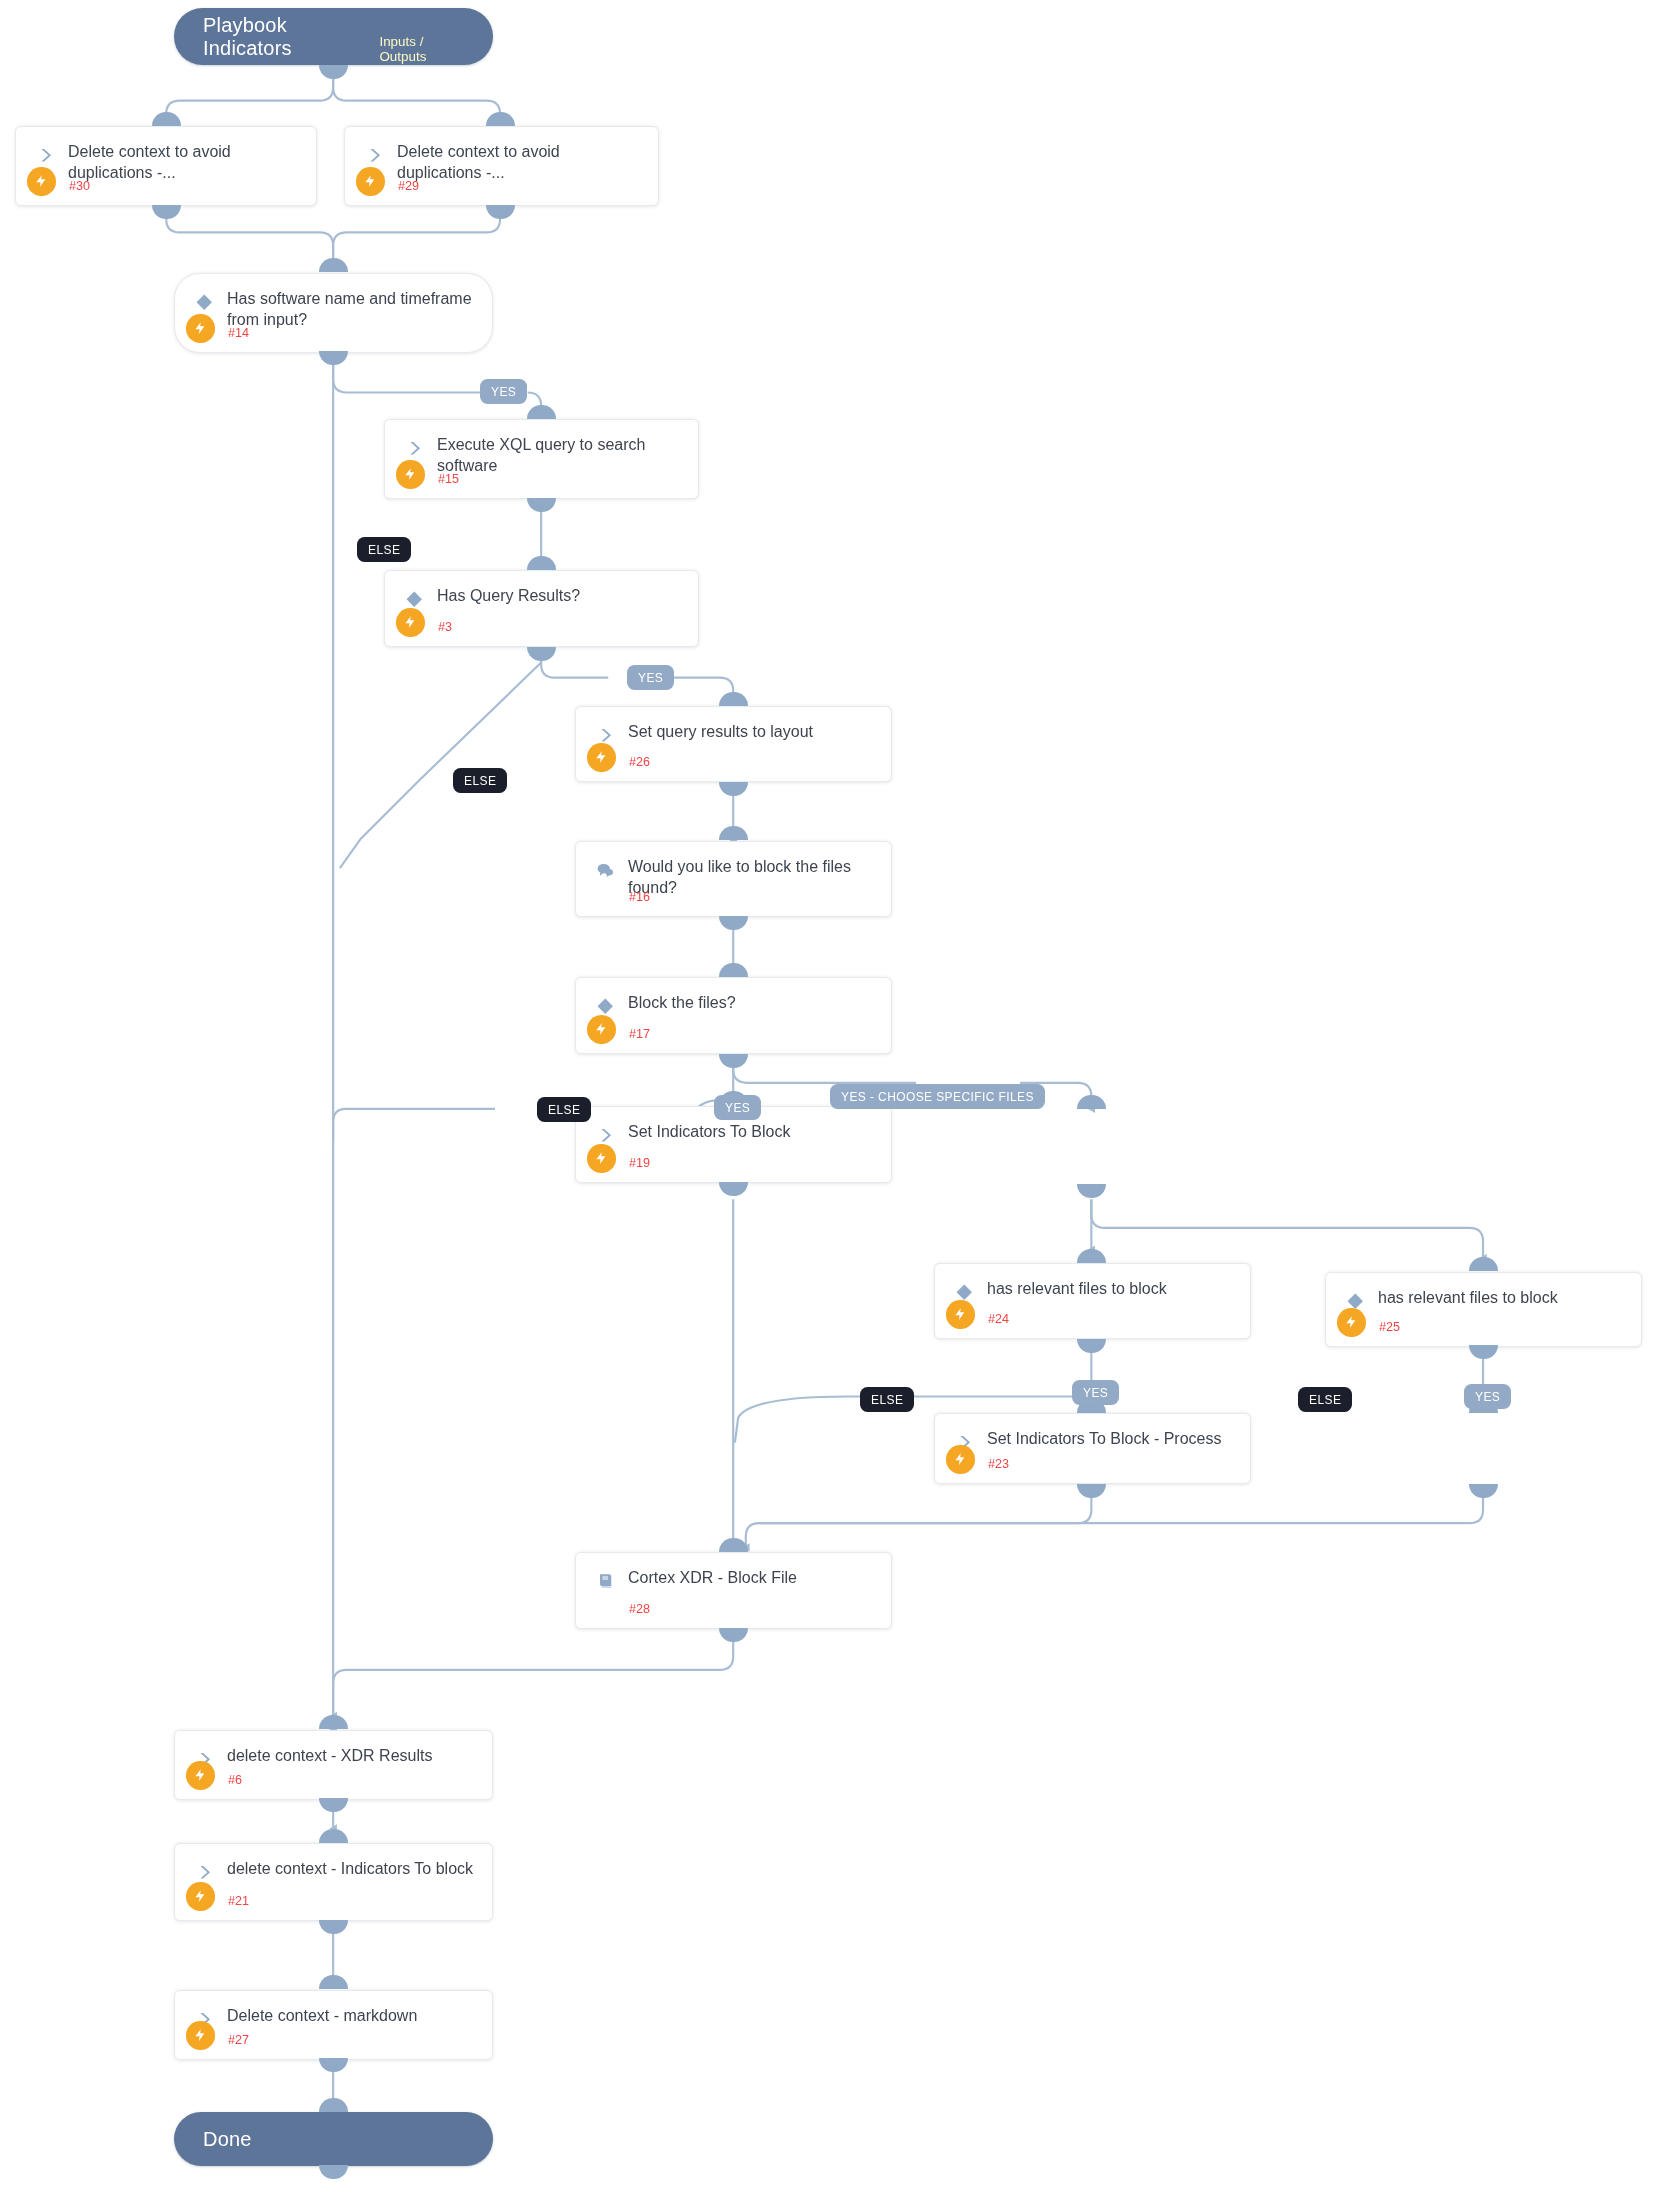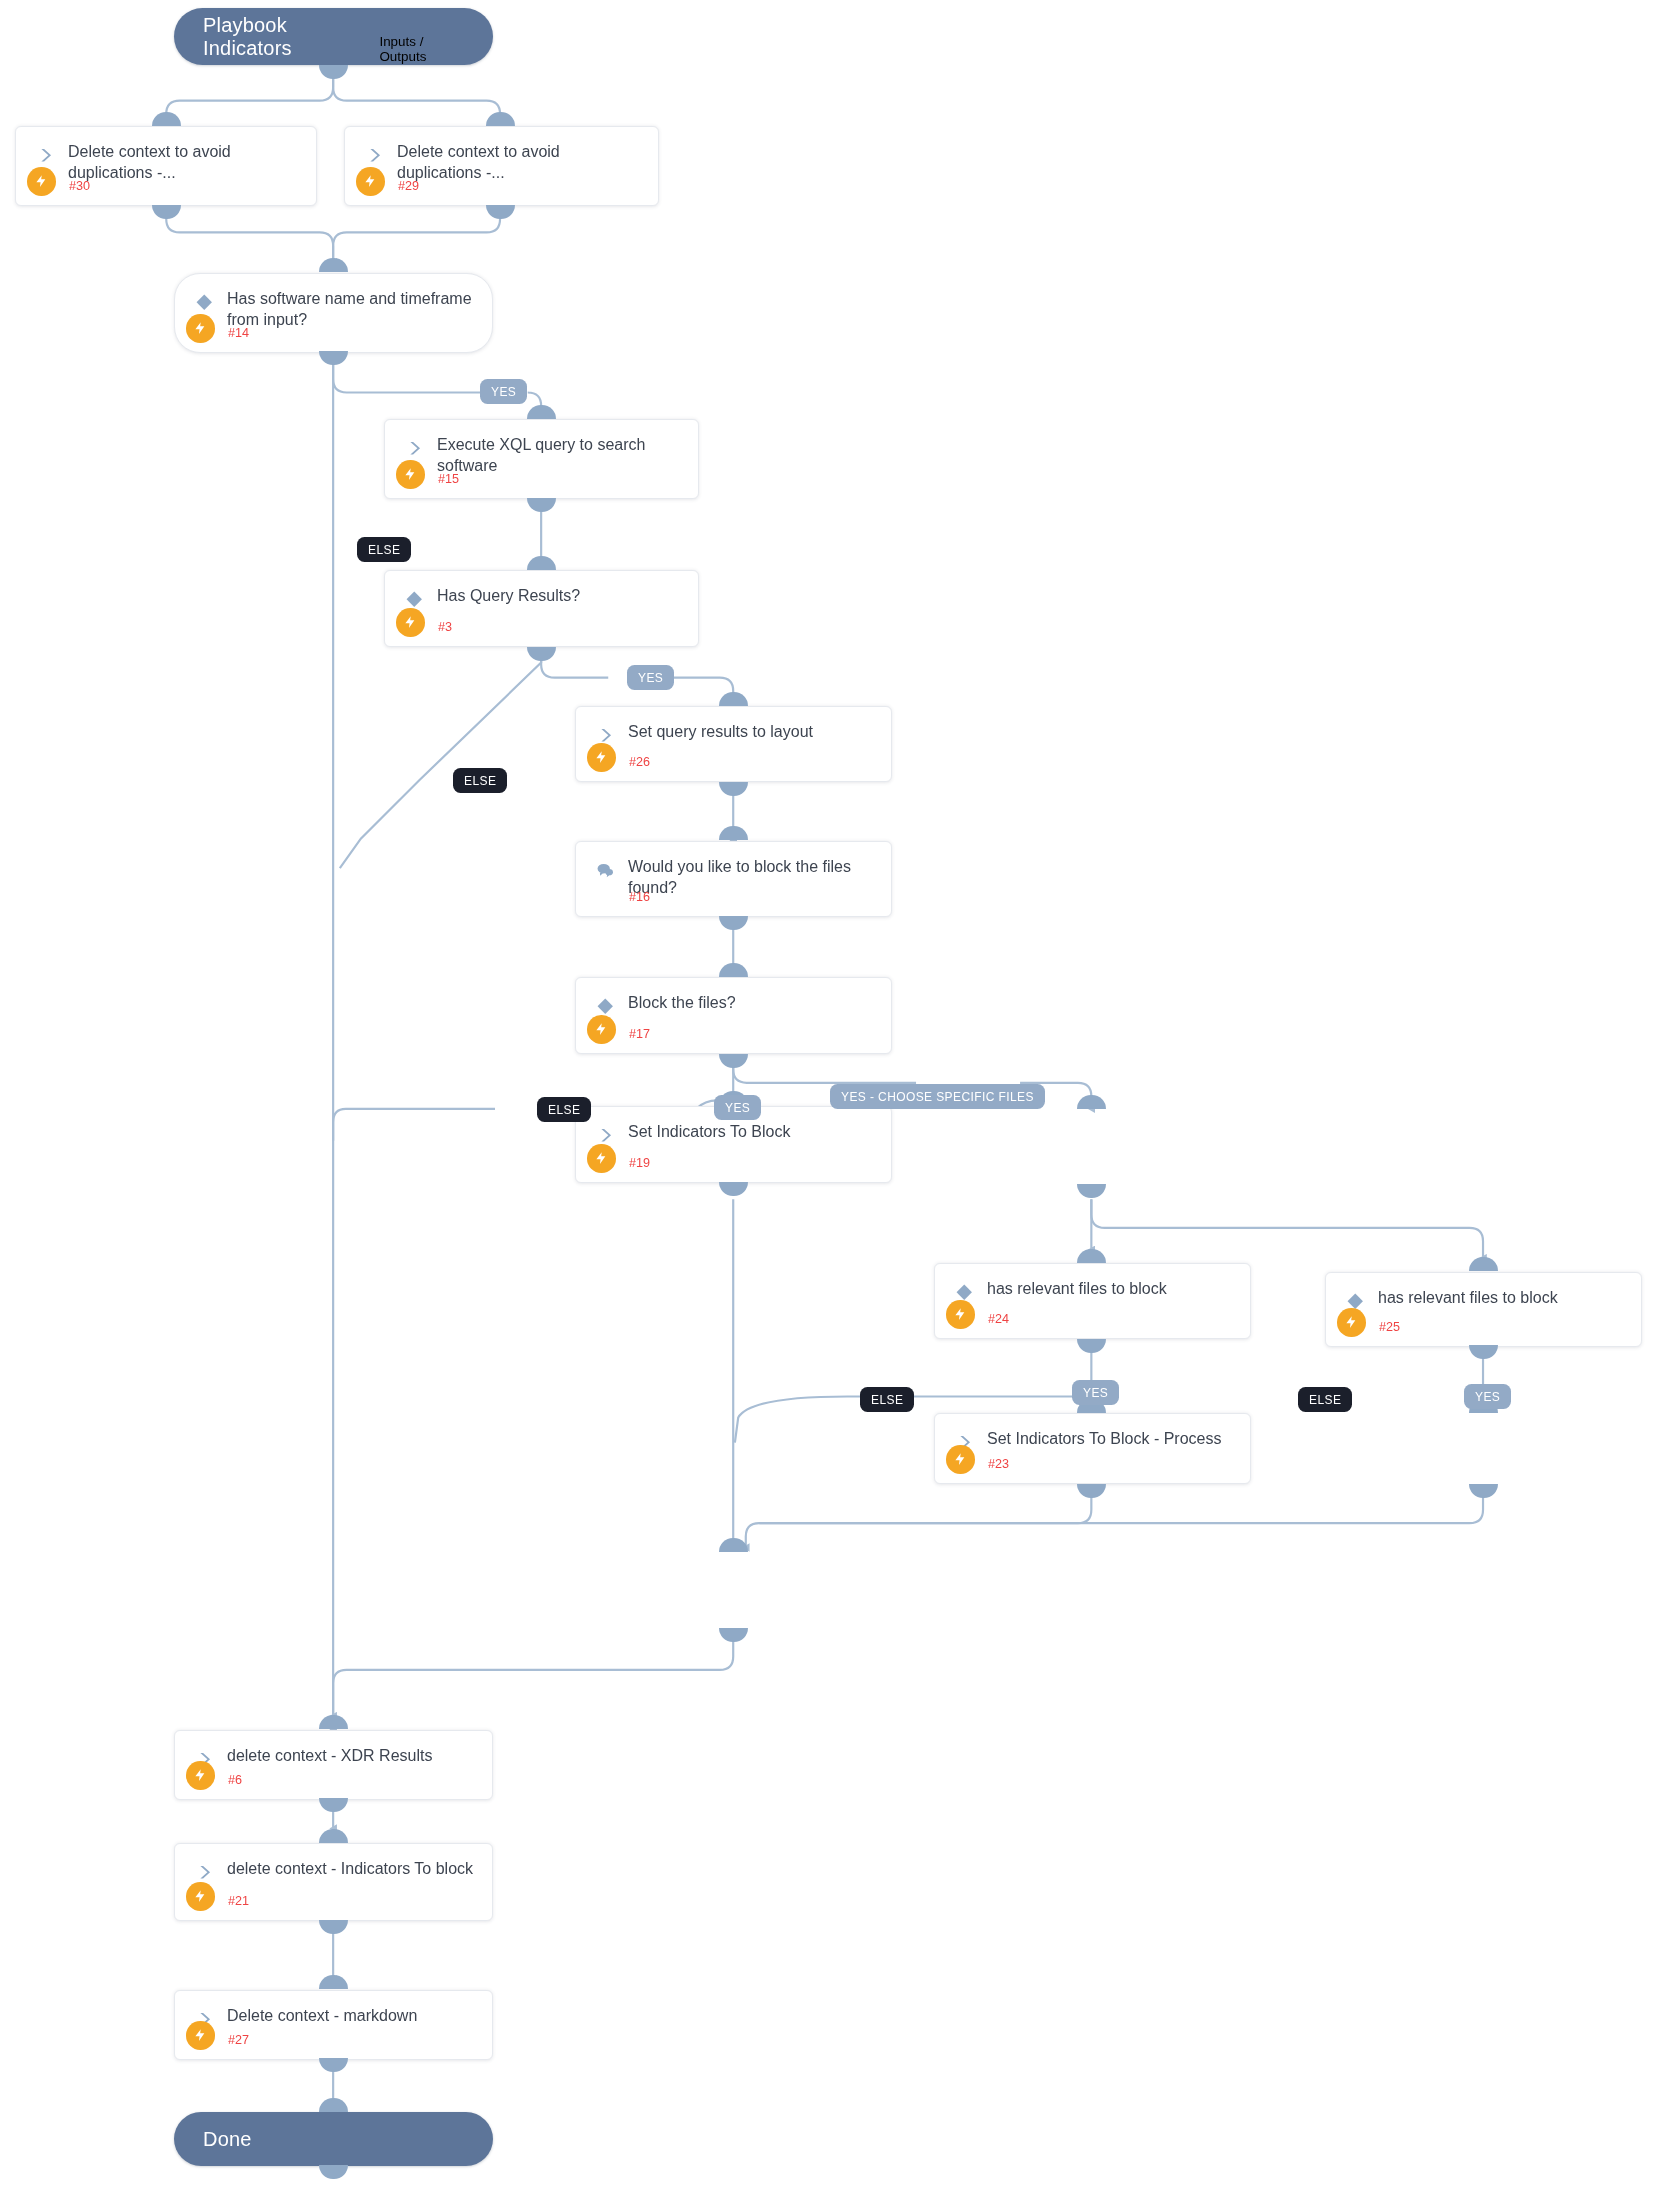--- a/index.html
+++ b/index.html
@@ -32,21 +32,21 @@
     box-shadow: 0 0.8px 2.5px rgba(40,55,80,0.25);
     z-index: 5;
   }
   .pill .pill-title {
     color: #ffffff;
     font-size: 20px;
     margin-left: 29px;
     letter-spacing: 0.2px;
   }
   .pill .pill-sub {
-    color: #000000;
+    color: #fef9c3;
     font-size: 13.4px;
     margin-left: auto;
     margin-right: 20px;
     margin-top: 25px;
   }
 
   
   .card {
     position: absolute;
     background: #ffffff;
@@ -426,20 +426,31 @@
         </svg>
     </span>
     <span class="card-num">#23</span>
   </div>
   <div class="knob up" style="left:1077px; top:1399px;"></div>
   <div class="knob down" style="left:1077px; top:1484px;"></div>
 
   <div class="knob up" style="left:1469px; top:1399px;"></div>
   <div class="knob down" style="left:1469px; top:1484px;"></div>
 
+  <div class="card" style="left:575px; top:1552px; width:317px; height:77px;">
+    <span class="card-icon">
+      <svg viewBox="0 0 24 24" width="19.3" height="19.3">
+        <path d="M5 4 L17 4 L19 6 L19 19 L7 19 L5 17 Z" fill="#8fa9c6"></path>
+        <path d="M7 19 L19 19 L19 21 L7 21 Z" fill="#c7d6e6"></path>
+        <path d="M8 7.5 L15 7.5 M8 10 L15 10" stroke="#ffffff" stroke-width="1.3"></path>
+      </svg>
+    </span>
+    <div class="card-title">Cortex XDR - Block File</div>
+    <span class="card-num">#28</span>
+  </div>
   <div class="knob up" style="left:719px; top:1538px;"></div>
   <div class="knob down" style="left:719px; top:1628px;"></div>
 
   <div class="card" style="left:174px; top:1730px; width:319px; height:70px;">
     <span class="card-icon">
       <svg viewBox="0 0 24 24" width="18.5" height="18.5">
           <path d="M7 4 L16 12 L7 20 L10.5 20 L19.5 12 L10.5 4 Z" fill="#8fa9c6"></path>
         </svg>
     </span>
     <div class="card-title">delete context - XDR Results</div>

